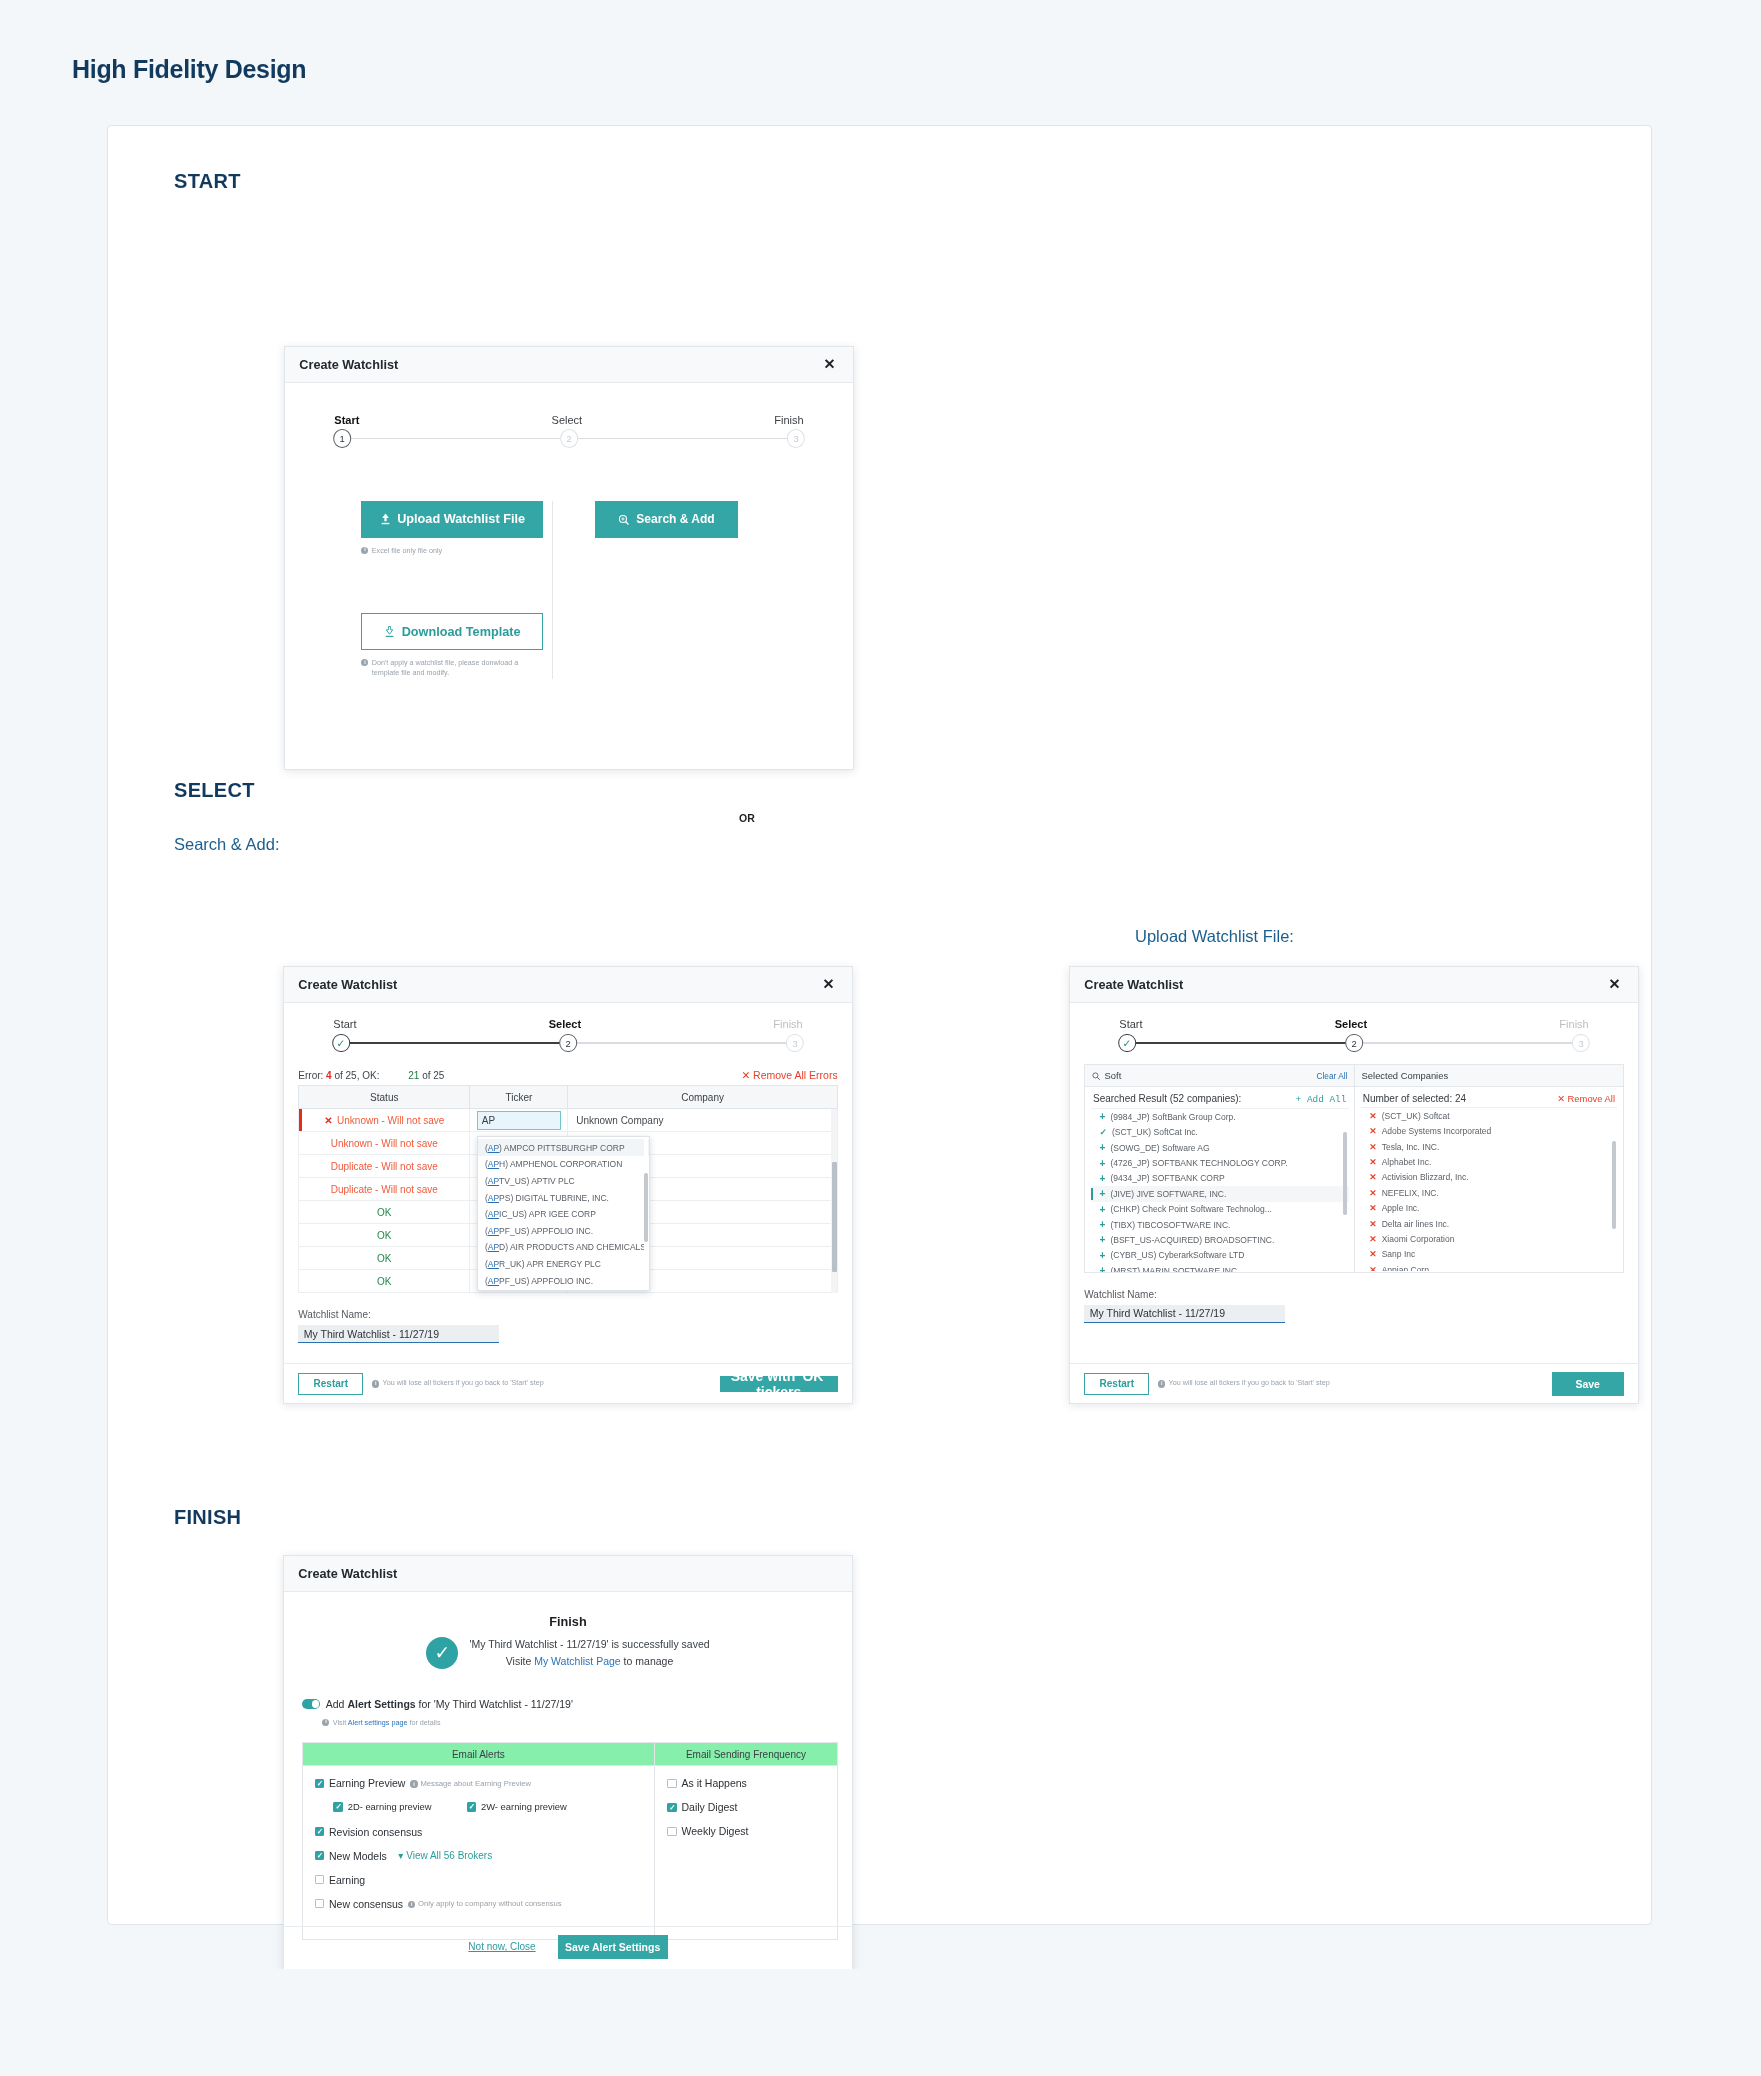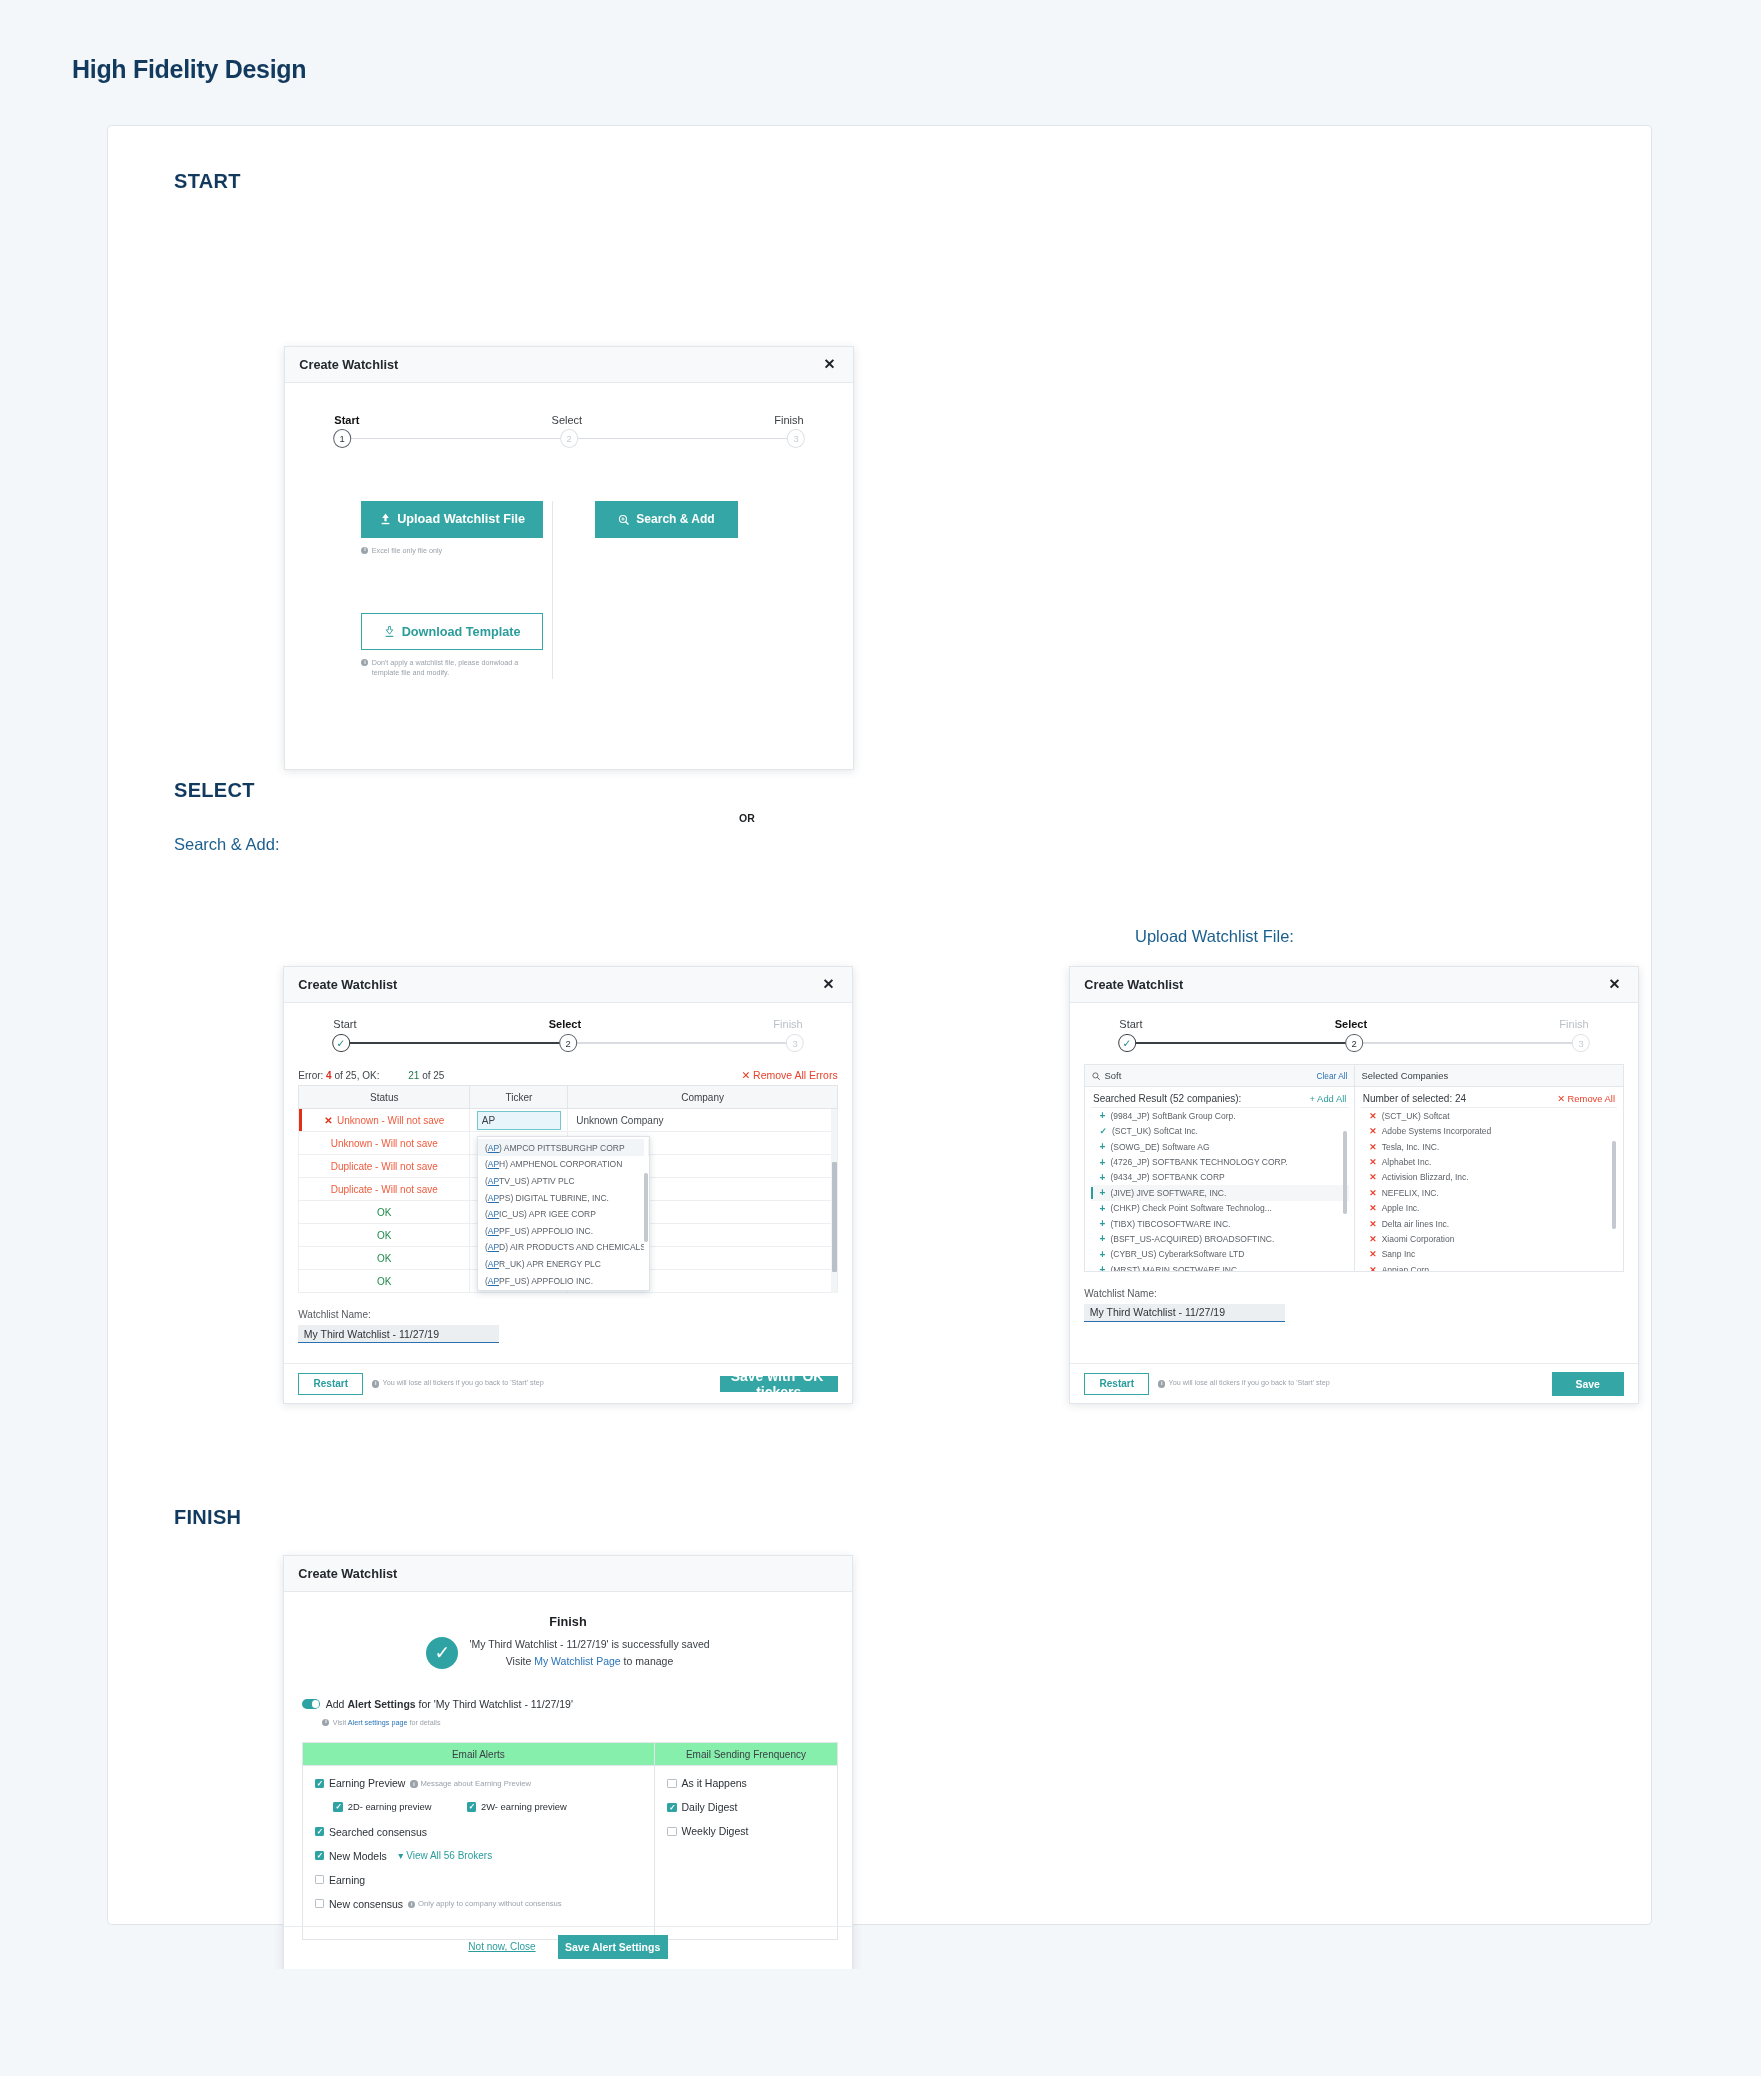--- a/index.html
+++ b/index.html
@@ -237,21 +237,21 @@
   .search-box-input {
     border: none; background: transparent; outline: none;
     font-size: 9.4px; color: #3c4248; flex: 1;
     font-family: "Liberation Sans", sans-serif;
   }
   .clear-all { color: #2a6fb0; font-size: 8.3px; cursor: pointer; }
   .dual-subhead {
     display: flex; justify-content: space-between; align-items: baseline;
     padding: 5.5px 7.7px 3.3px 7.7px; font-size: 10px; color: #343a40;
   }
-  .add-all { color: #2b9c9c; font-size: 9.4px; cursor: pointer; }
+  .add-all { color: #2b9c9c; font-size: 9.4px; cursor: pointer; font-family: Liberation Mono, monospace; }
   .rm-all { color: #e8402a; font-size: 9.4px; cursor: pointer; }
   .dual-list {
     position: relative; height: 164px; overflow: hidden;
     border-top: 0.6px solid #eceff2; margin: 0 5.5px;
   }
   .dl-item {
     display: flex; align-items: center; gap: 5px;
     font-size: 8.5px; color: #5c6268; height: 15.4px; padding-left: 8.8px;
     white-space: nowrap; position: relative;
   }
@@ -723,21 +723,21 @@
                 <span class="cb on"></span>
                 <span class="cb-lbl small">2D- earning preview</span>
               </div>
               <div class="cb-row">
                 <span class="cb on"></span>
                 <span class="cb-lbl small">2W- earning preview</span>
               </div>
             </div>
             <div class="cb-row">
               <span class="cb on"></span>
-              <span class="cb-lbl">Searched consensus</span>
+              <span class="cb-lbl">Revision consensus</span>
             </div>
             <div class="cb-row">
               <span class="cb on"></span>
               <span class="cb-lbl">New Models</span>
               <span class="brokers-link" style="margin-left:6.6px;">▾ <span>View All 56 Brokers</span></span>
             </div>
             <div class="cb-row">
               <span class="cb"></span>
               <span class="cb-lbl">Earning</span>
             </div>

